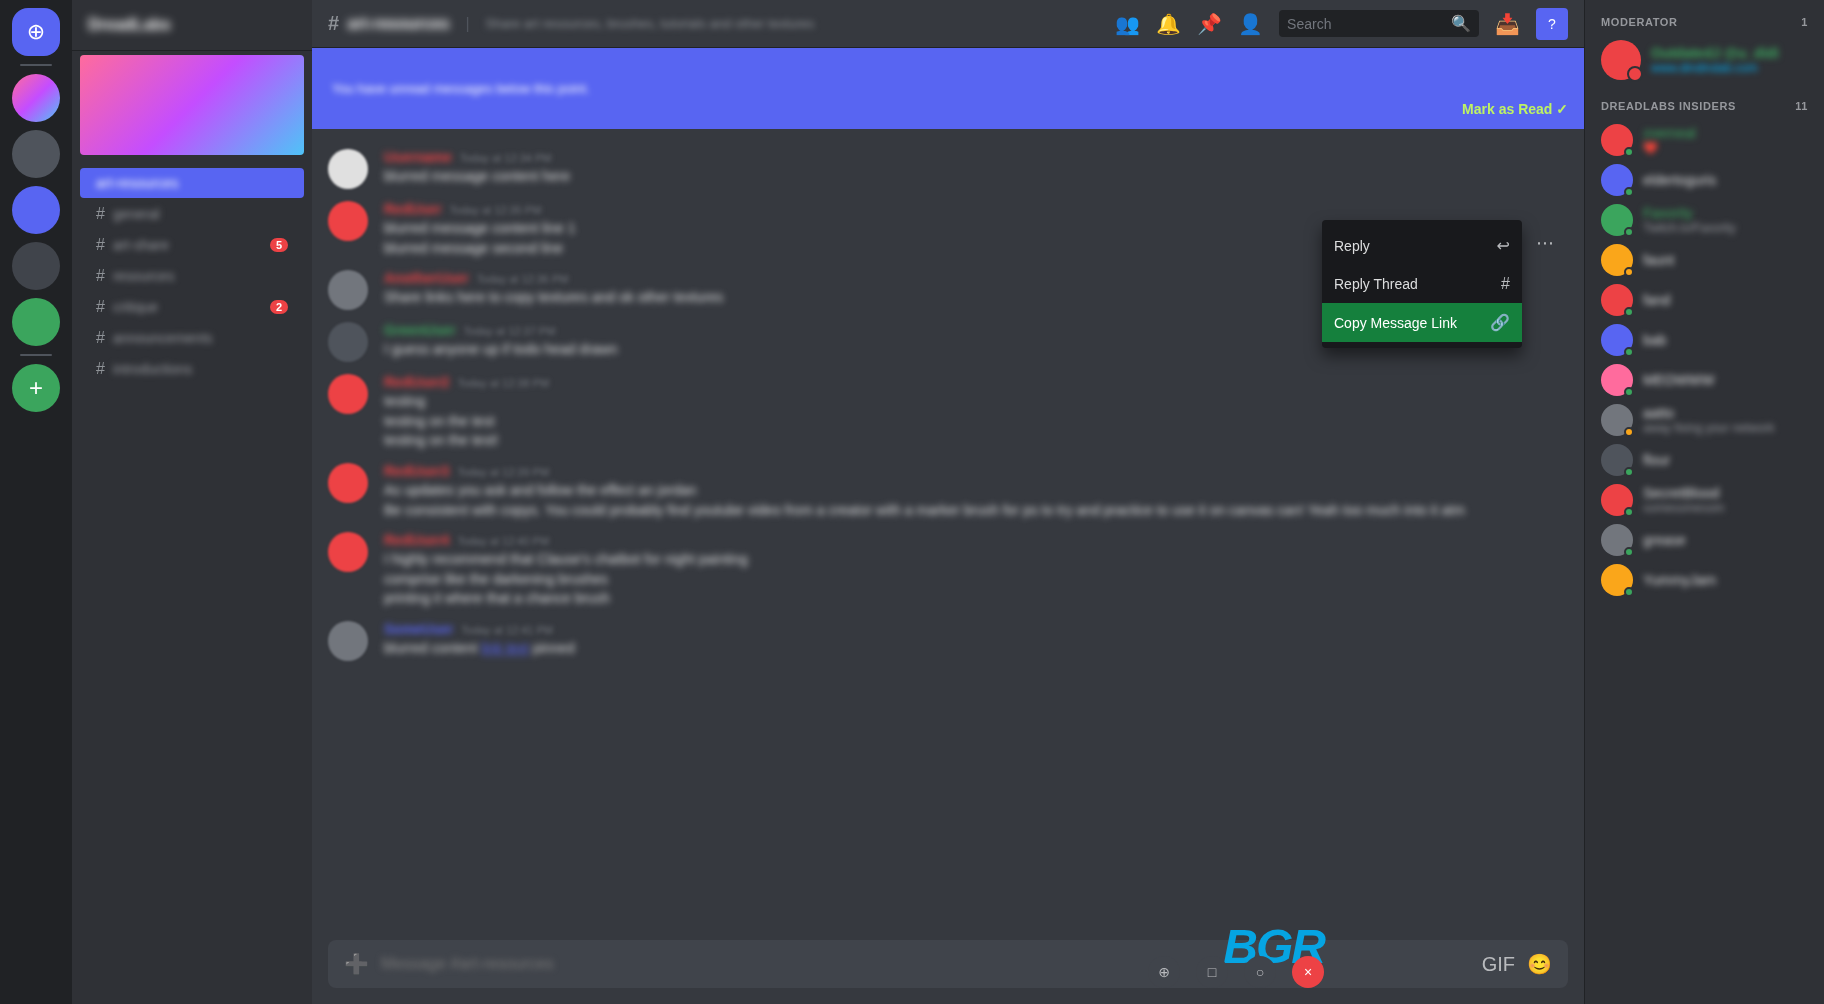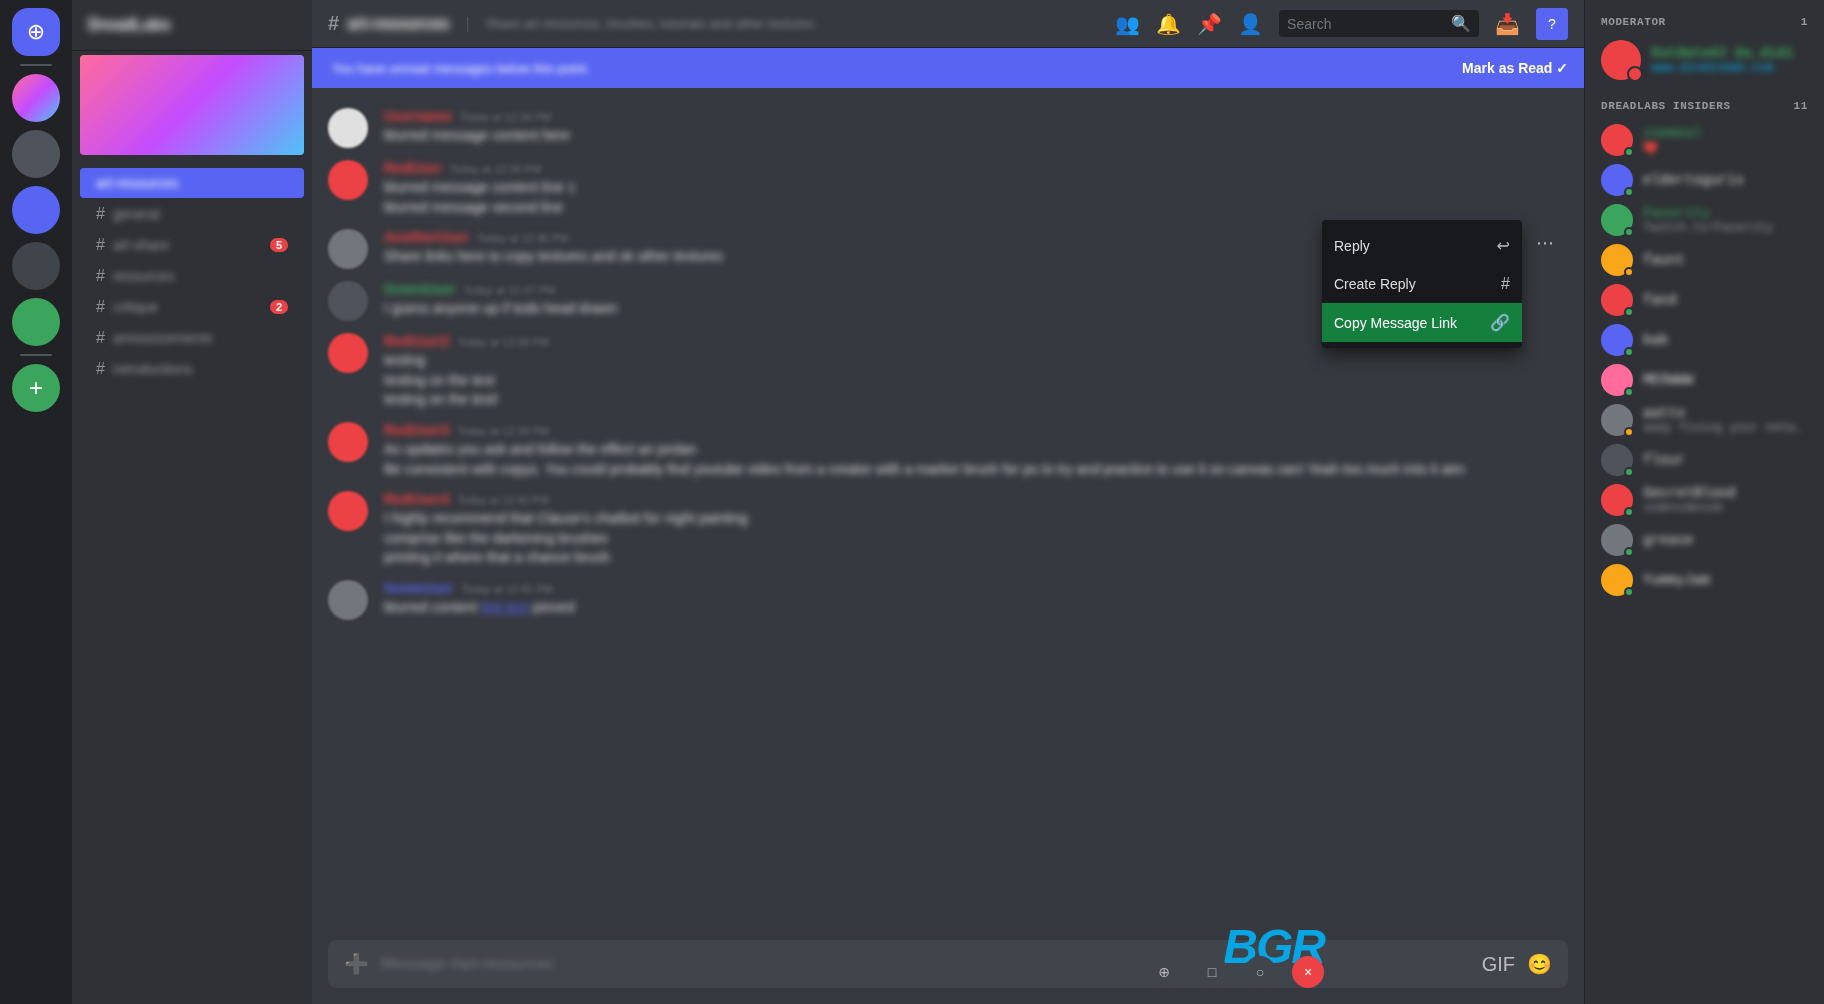--- a/index.html
+++ b/index.html
@@ -179,27 +179,28 @@
 
     
     .unread-banner {
       background: #5865f2;
       padding: 12px 16px;
       display: flex;
       align-items: center;
       justify-content: flex-end;
     }
     .mark-as-read-btn {
-      color: #ffffff;
+      color: #bef264;
       font-size: 14px;
       font-weight: 600;
       cursor: pointer;
       display: flex;
       align-items: center;
       gap: 6px;
+      margin-top: 41px;
     }
 
     
     .messages-area {
       flex: 1;
       overflow-y: auto;
       padding: 16px 16px 8px;
       display: flex;
       flex-direction: column;
       gap: 4px;
@@ -274,21 +275,20 @@
     }
 
     
     .right-sidebar {
       width: 240px;
       background: #2f3136;
       height: 100%;
       padding: 16px;
       overflow-y: auto;
       border-left: 1px solid #202225;
-      font-family: Liberation Mono, monospace;
     }
     .right-sidebar-section-title {
       color: #96989d;
       font-size: 11px;
       font-weight: 700;
       text-transform: uppercase;
       letter-spacing: 0.6px;
       margin-bottom: 8px;
       display: flex;
       align-items: center;
@@ -662,21 +662,21 @@
   <div class="context-menu">
     <div style="position:relative;">
       <span class="context-menu-more">⋯</span>
     </div>
 
     <div class="context-menu-item">
       <span>Reply</span>
       <span class="context-menu-icon">↩</span>
     </div>
     <div class="context-menu-item">
-      <span>Create Reply</span>
+      <span>Reply Thread</span>
       <span class="context-menu-icon">#</span>
     </div>
     <div class="context-menu-item active">
       <span>Copy Message Link</span>
       <span class="context-menu-icon">🔗</span>
     </div>
   </div>
 
   <div class="bgr-watermark">BGR</div>
 

